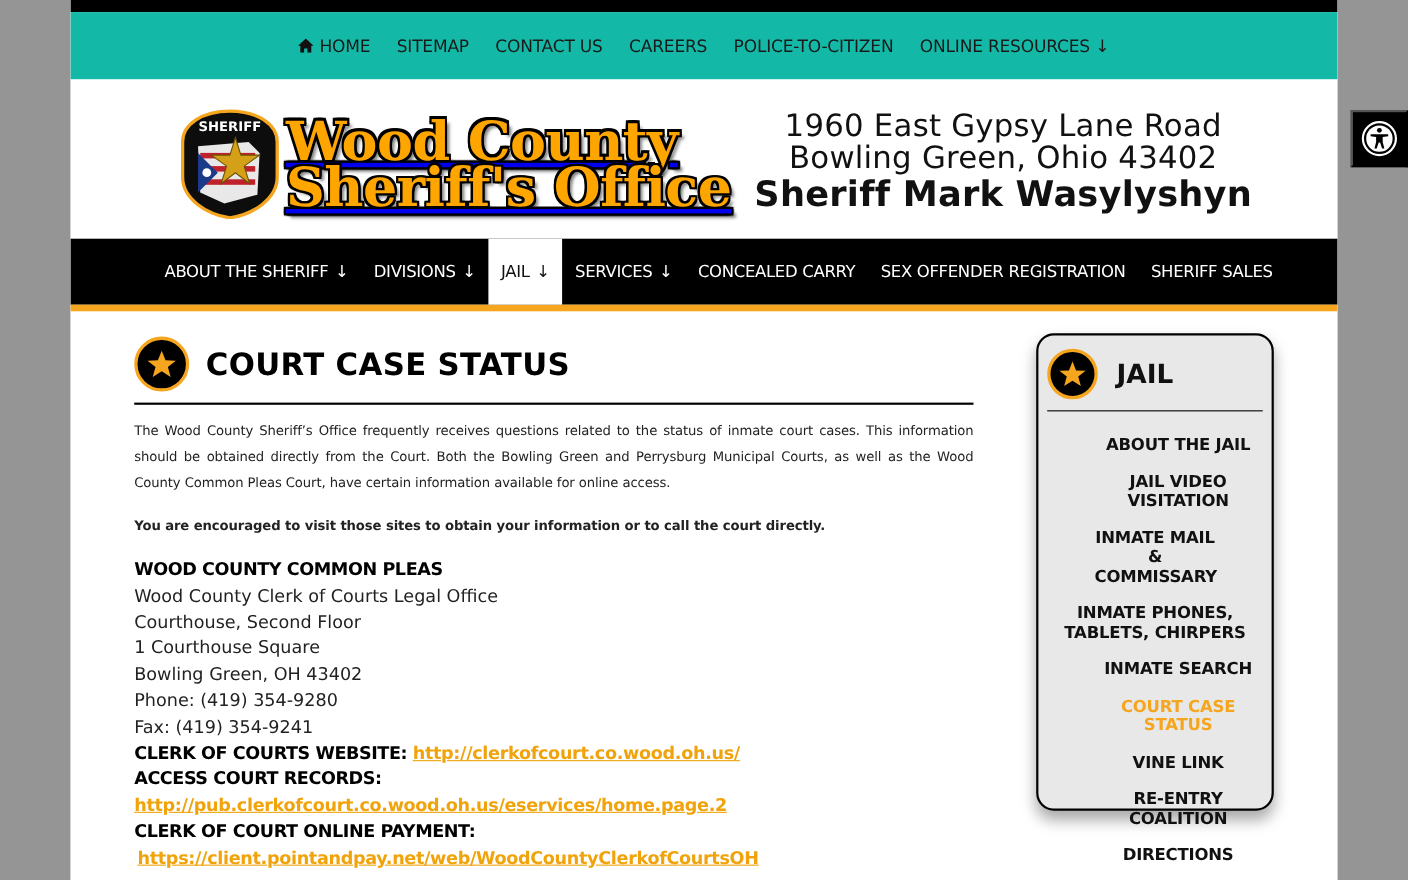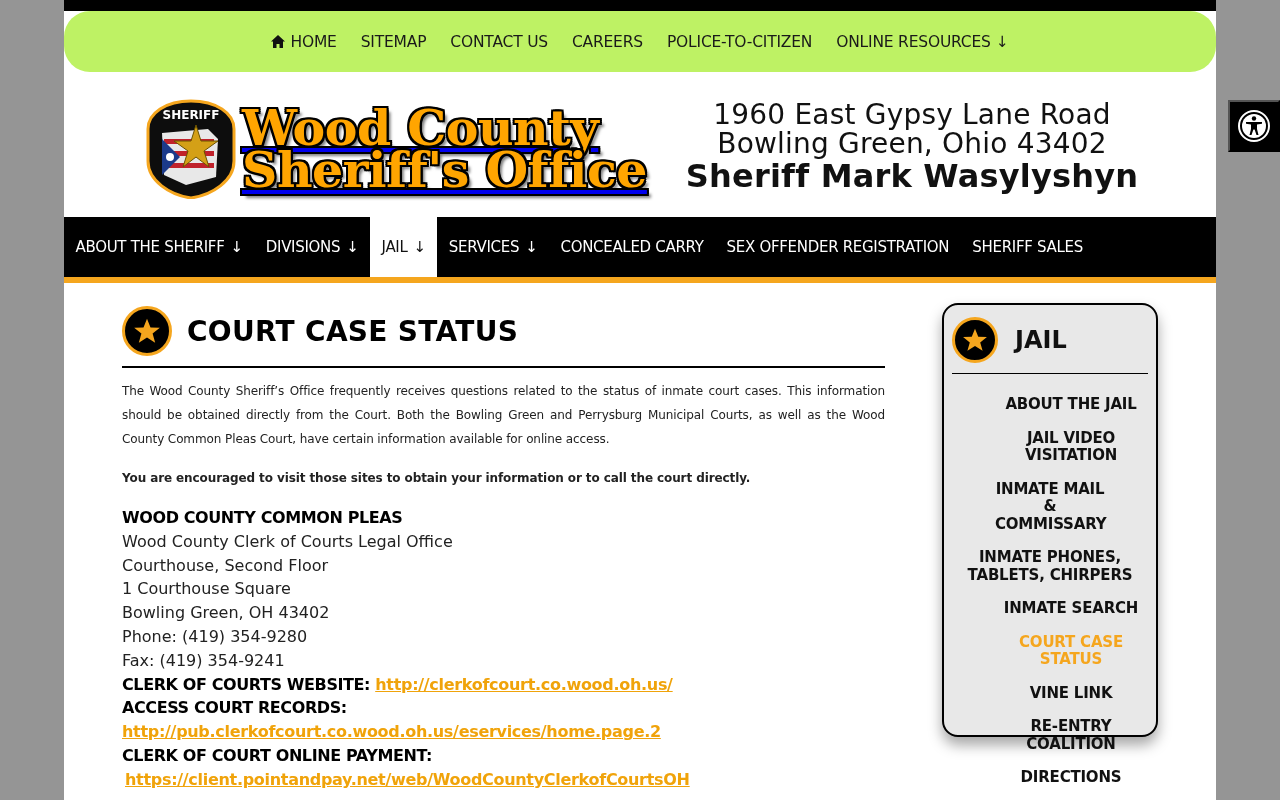--- a/index.html
+++ b/index.html
@@ -1,31 +1,31 @@
 <!DOCTYPE html>
 <html><head>
 <meta charset="utf-8">
 <style>
   * { box-sizing: border-box; margin: 0; padding: 0; }
   html, body { width: 1280px; height: 800px; overflow: hidden; }
   body { background: #959595; font-family: "DejaVu Sans", sans-serif; position: relative; }
   .page { position: absolute; left: 64px; top: 0; width: 1152px; height: 800px; background: #fff; overflow: hidden; }
   .topbar-black { height: 11px; background: #000; }
-  .utility-nav { height: 61px; background: #bef264; display: flex; align-items: center; justify-content: center; gap: 0; border-radius: 26px; }
+  .utility-nav { height: 61px; background: #14b8a6; display: flex; align-items: center; justify-content: center; gap: 0; }
   .utility-nav a { color: #1a1a1a; text-decoration: none; font-size: 15.5px; margin: 0 12px; display: flex; align-items: center; gap: 5px; letter-spacing: -0.2px; }
   .utility-nav .home-ic { width: 14px; height: 13px; display: inline-block; }
   .header { height: 145px; position: relative; }
-  .logo { position: absolute; left: 82px; top: 27px; display: flex; align-items: center; }
+  .logo { position: absolute; left: 100px; top: 27px; display: flex; align-items: center; }
   .badge { width: 90px; height: 100px; position: relative; }
   .logo-text { margin-left: 6px; font-family: "DejaVu Serif", serif; font-weight: 900; font-size: 49px; line-height: 42px; color: #ffa500;
     text-shadow: -2px -2px 0 #000, 2px -2px 0 #000, -2px 2px 0 #000, 2px 2px 0 #000, 0 2px 0 #000, 2px 0 0 #000, -2px 0 0 #000, 0 -2px 0 #000, 4px 4px 3px rgba(0,0,0,.5); letter-spacing: -0.5px; }
   .address { position: absolute; left: 600px; top: 28px; width: 496px; text-align: center; color: #111; }
   .address .l1, .address .l2 { font-size: 28px; line-height: 29px; letter-spacing: 0.2px; }
   .address .l3 { font-size: 32px; font-weight: bold; line-height: 36px; letter-spacing: 0.2px; }
-  .main-nav { height: 60px; background: #000; display: flex; align-items: stretch; }
+  .main-nav { height: 60px; background: #000; display: flex; align-items: stretch; padding-left: 74px; }
   .main-nav a { color: #fff; text-decoration: none; font-size: 15px; display: flex; align-items: center; padding: 0 11.5px; letter-spacing: -0.3px; }
   .main-nav a.active { background: #fff; color: #111; }
   .main-nav .arr { margin-left: 6px; font-size: 15px; }
   .nav-stripe { height: 6px; background: #f5a61e; }
   .content { position: absolute; left: 58px; top: 300px; width: 763px; }
   .title-row { display: flex; align-items: center; height: 58px; margin-top: 2px; }
   .star-circle { width: 50px; height: 50px; border-radius: 50%; background: #000; border: 3px solid #f5a61e; display: flex; align-items: center; justify-content: center; }
   .title { font-size: 28px; font-weight: bold; margin-left: 15px; color: #000; letter-spacing: 0.3px; }
   .title-rule { height: 2px; background: #000; margin-top: 6px; }
   .para { font-size: 12px; line-height: 24px; color: #222; text-align: justify; margin-top: 11px; letter-spacing: -0.1px; }

